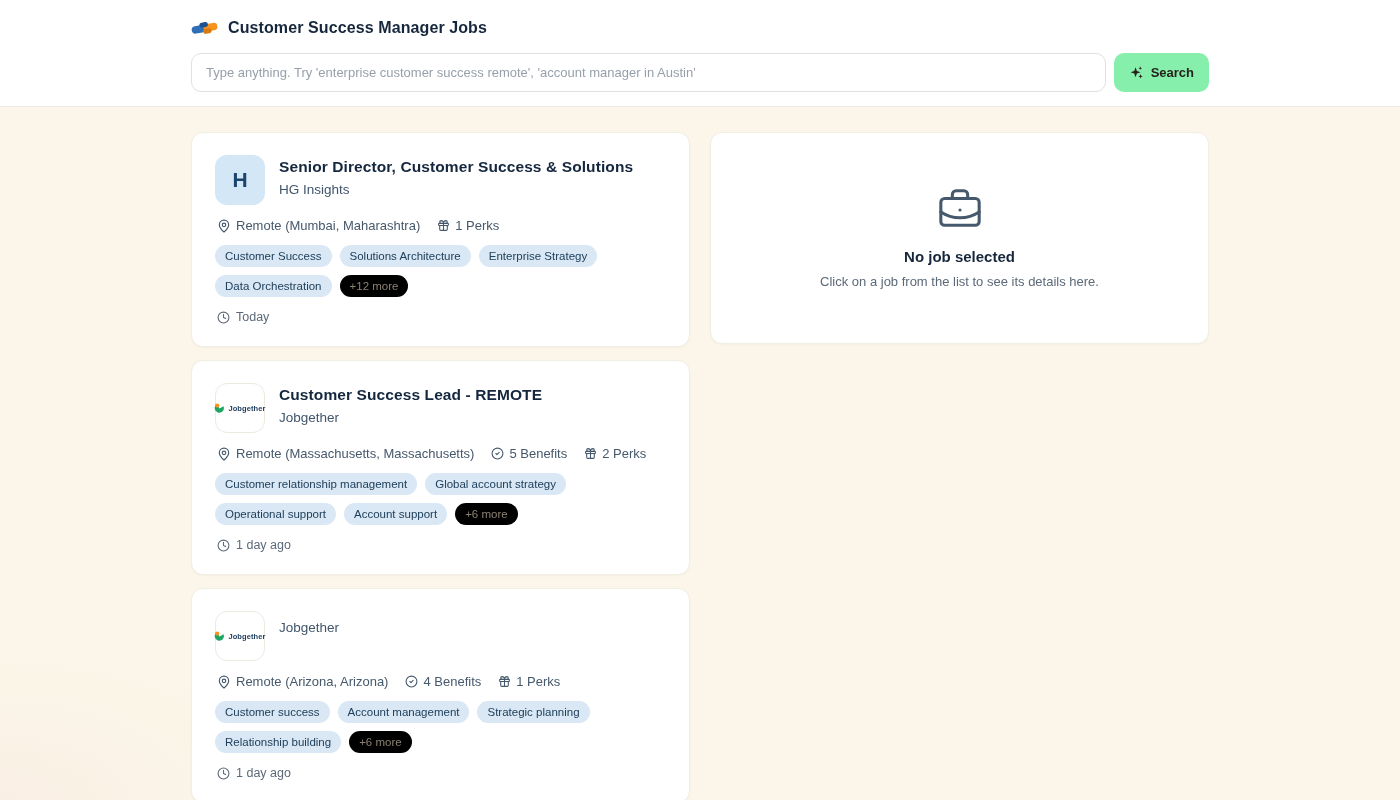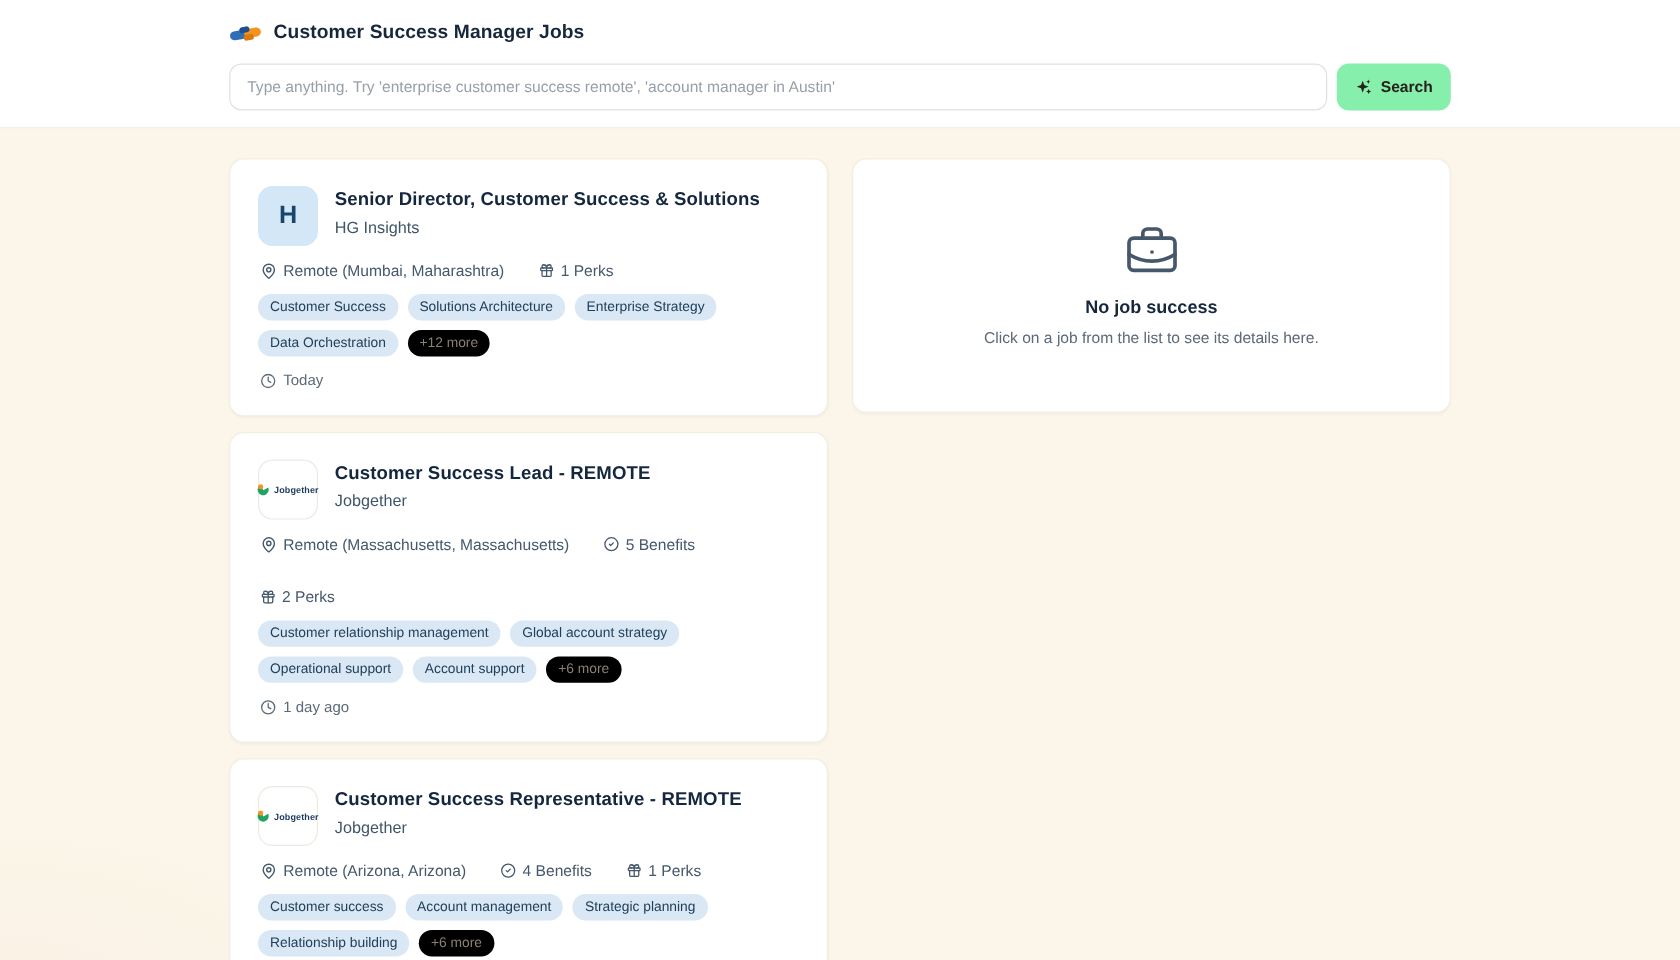--- a/index.html
+++ b/index.html
@@ -93,21 +93,21 @@
   .head-text { padding-top: 3px; min-width: 0; }
   .job-title {
     font-size: 15.5px;
     font-weight: 700;
     color: #14273E;
     line-height: 1.15;
     letter-spacing: .1px;
   }
   .company { margin-top: 6px; font-size: 13.5px; color: #41556A; }
 
-  .meta { display: flex; align-items: center; gap: 29px; margin-top: 13px; padding-left: 2px; flex-wrap: wrap; }
+  .meta { display: flex; align-items: center; gap: 17px; margin-top: 13px; padding-left: 2px; flex-wrap: wrap; }
   .meta-item { display: flex; align-items: center; gap: 5px; font-size: 13px; color: #46586B; }
   .meta-item svg { flex: 0 0 auto; }
 
   .tags { display: flex; flex-wrap: wrap; gap: 8px; margin-top: 12px; }
   .pill {
     background: #D9E8F4;
     color: #21405C;
     font-size: 11.5px;
     padding: 5px 10px;
     border-radius: 999px;
@@ -294,21 +294,20 @@
           <div class="logo logo-img">
             <span style="display:flex;">
               <svg width="11" height="11" viewBox="0 0 11 11">
                   <path d="M9.5 3.2 A4.6 4.6 0 1 1 3 1.1 L5.5 5.5 Z" fill="#1FA463"></path>
                   <circle cx="3.2" cy="2.6" r="2.1" fill="#F6921E"></circle>
                 </svg>
             </span>
             <span class="logo-word">Jobgether</span>
           </div>
           <div class="head-text">
-            <h3 class="job-title">Customer Success Representative - REMOTE</h3>
             <div class="company">Jobgether</div>
           </div>
         </div>
         <div class="meta">
           <span class="meta-item">
             <span style="display:flex;">
               <svg width="14" height="14" viewBox="0 0 24 24" fill="none" stroke="#46586B" stroke-width="2" stroke-linecap="round" stroke-linejoin="round">
                   <path d="M20 10c0 4.99-5.54 10.19-7.4 11.8a1 1 0 0 1-1.2 0C9.54 20.19 4 14.99 4 10a8 8 0 0 1 16 0Z"></path>
                   <circle cx="12" cy="10" r="3"></circle>
                 </svg>
@@ -358,18 +357,18 @@
 
     <section class="detail-panel">
       <span class="icon-slate" style="display:flex;">
         <svg width="46" height="46" viewBox="0 0 24 24" fill="none" stroke="#46586B" stroke-width="1.6" stroke-linecap="round" stroke-linejoin="round">
           <path d="M12 12h.01"></path>
           <path d="M16 6V4a2 2 0 0 0-2-2h-4a2 2 0 0 0-2 2v2"></path>
           <path d="M22 13a18.15 18.15 0 0 1-20 0"></path>
           <rect width="20" height="14" x="2" y="6" rx="2"></rect>
         </svg>
       </span>
-      <div class="empty-title">No job success</div>
+      <div class="empty-title">No job selected</div>
       <div class="empty-sub">Click on a job from the list to see its details here.</div>
     </section>
 
   </div>
 </main>
 
 </body></html>

